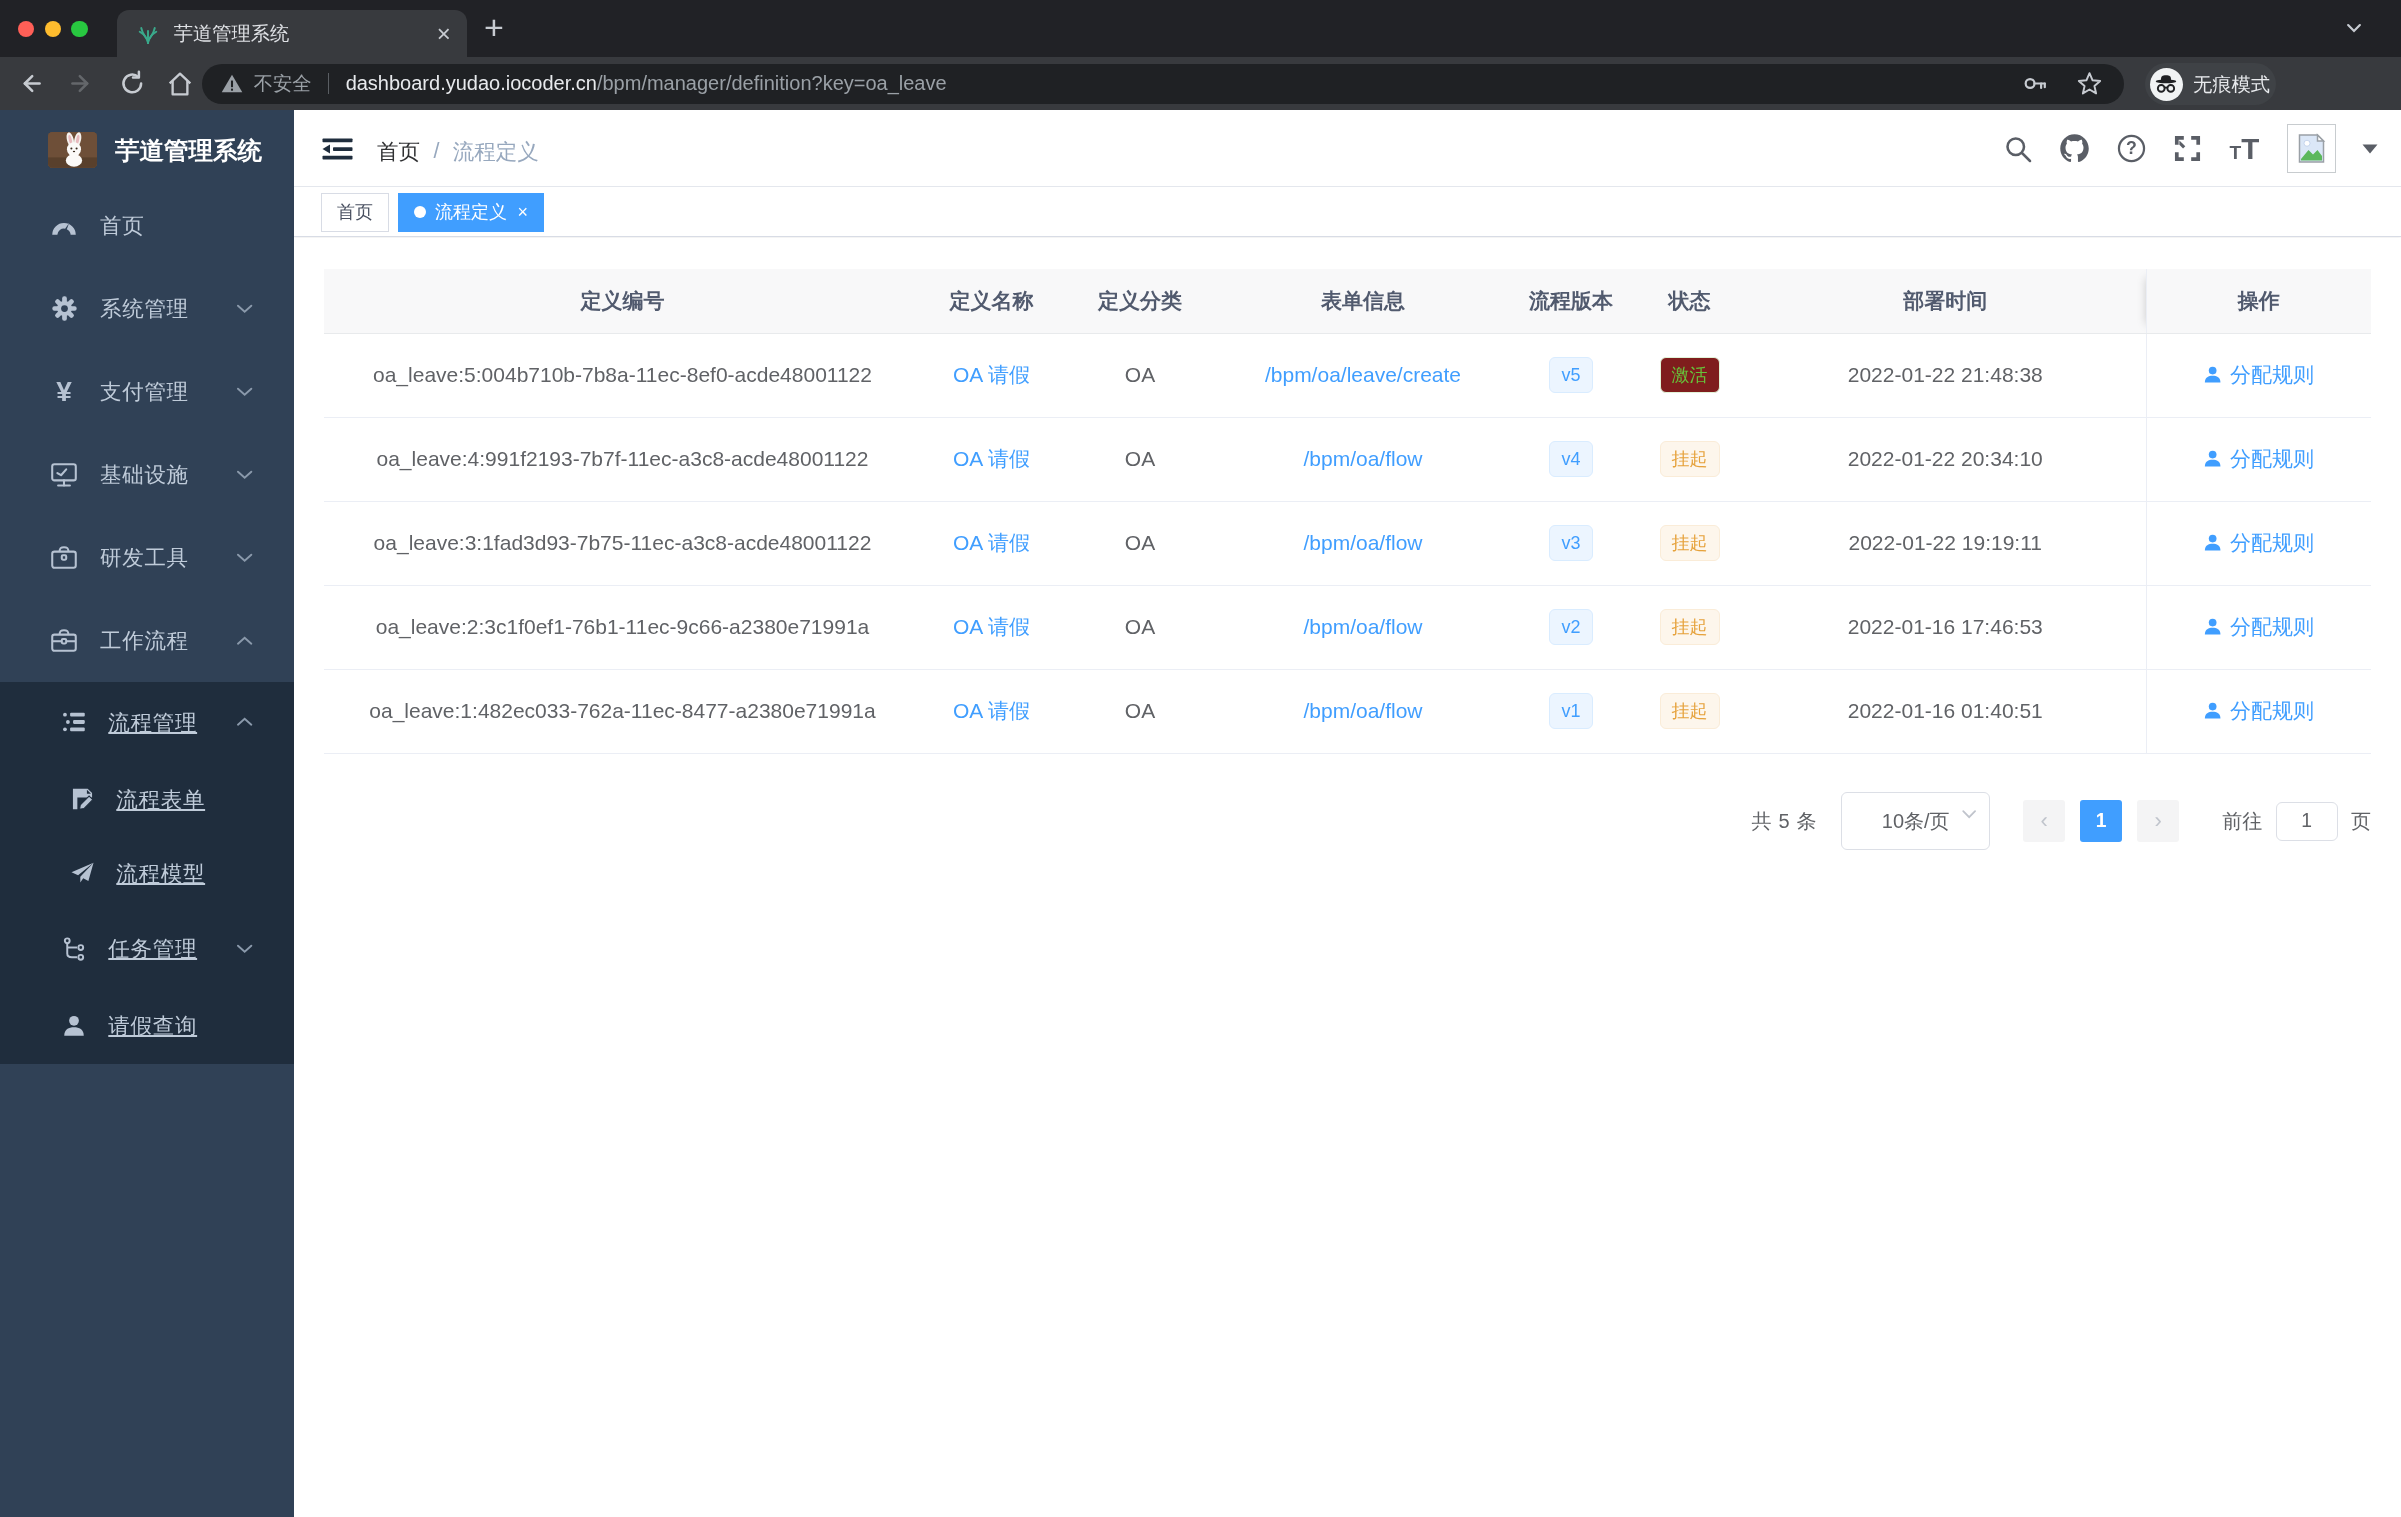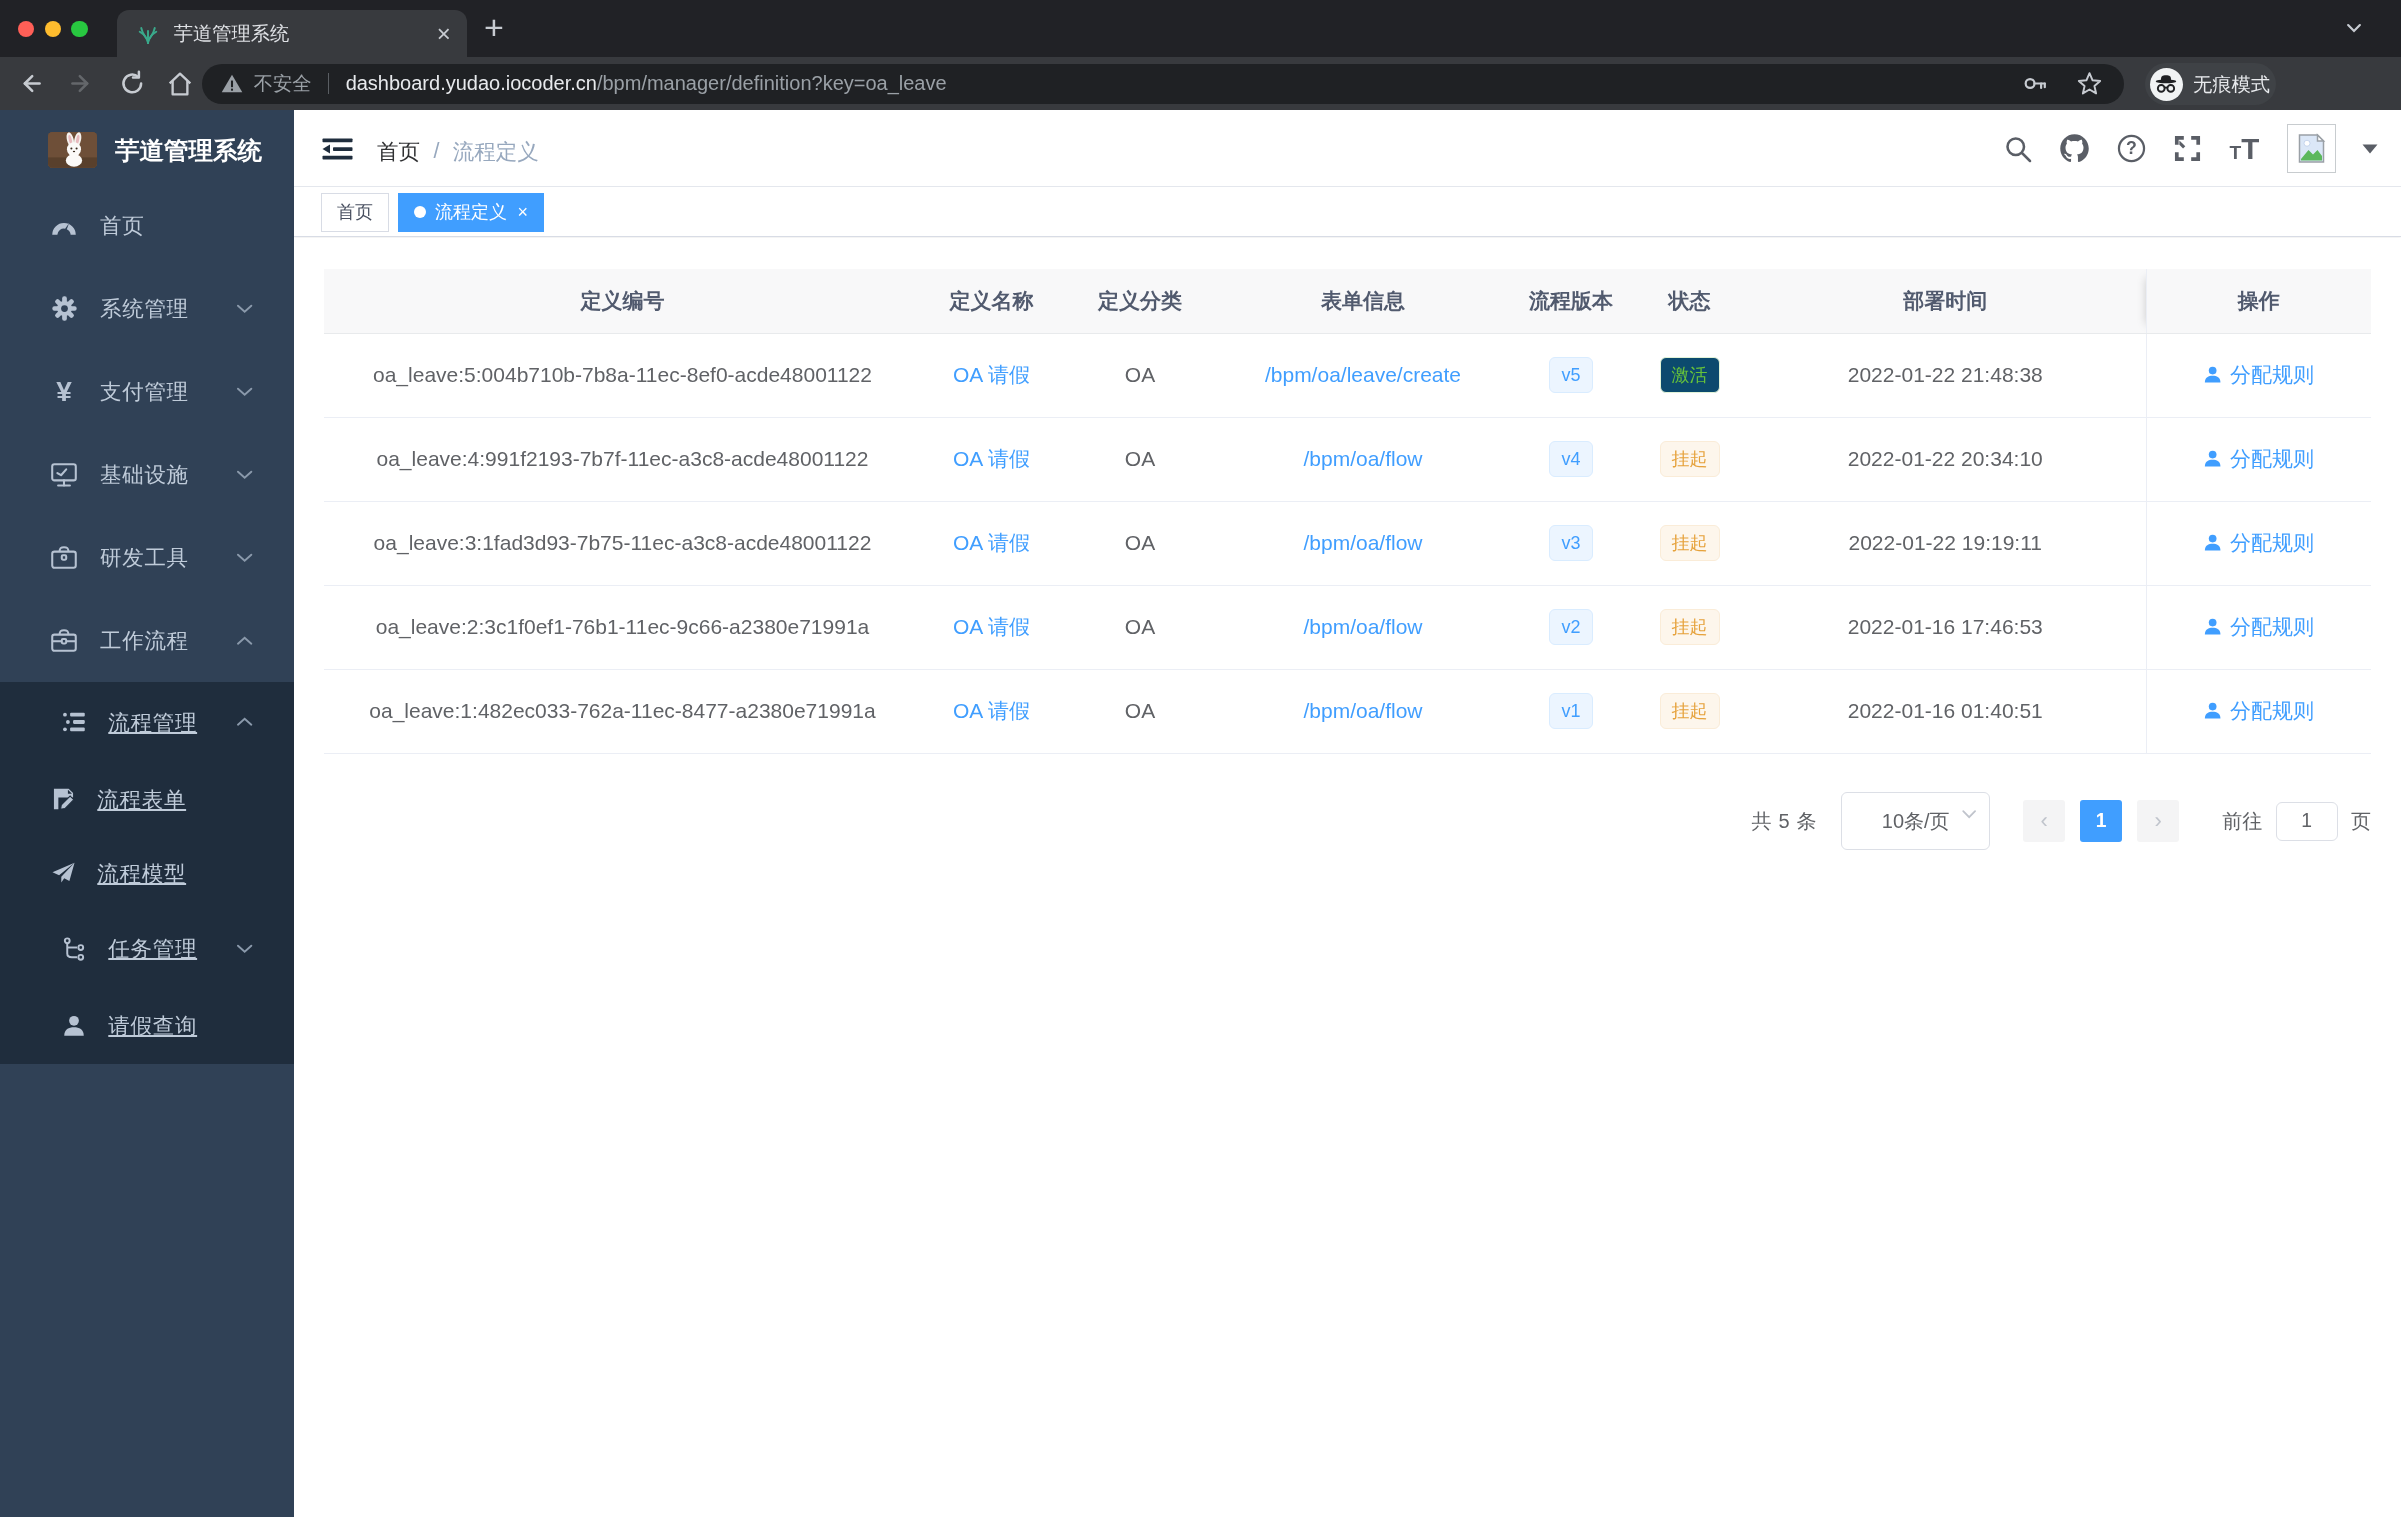--- a/index.html
+++ b/index.html
@@ -54,21 +54,21 @@
   .logo-row { height:80px; display:flex; align-items:center; padding-left:48px; }
   .logo-img { width:49px; height:36px; border-radius:4.5px; background:#6e4f38; overflow:hidden; flex:none; }
   .logo-title { color:#ffffff; font-size:24.5px; font-weight:700; margin-left:18px; white-space:nowrap; }
   .menu { position:absolute; top:74px; left:0; right:0; }
   .mi { height:83px; display:flex; align-items:center; padding-left:49px; font-size:21.5px; }
   .mi .ic { width:30px; display:flex; justify-content:center; flex:none; }
   .mi .lbl { margin-left:21px; flex:1; letter-spacing:0.7px; }
   .mi .chev { margin-right:40px; color:#8a99ab; }
   .submenu { background:#1f2d3d;text-decoration:underline; }
   .smi { height:77px; display:flex; align-items:center; padding-left:59px; font-size:21.5px; }
-  .smi.child { padding-left:48px; height:74px; }
+  .smi.child { padding-left:67px; height:74px; }
   .smi .ic { width:30px; display:flex; justify-content:center; flex:none; }
   .smi .lbl { margin-left:19.3px; flex:1; letter-spacing:0.7px; }
   .smi .chev { margin-right:40px; color:#8a99ab; }
 
   
   .main { position:absolute; left:294px; top:0; right:0; bottom:0; background:#ffffff; }
   .navbar { position:absolute; top:0; left:0; right:0; height:77px; background:#fff; border-bottom:0.7px solid #e4e7ed; }
   .hamburger { position:absolute; left:27px; top:24px; }
   .breadcrumb { position:absolute; left:83px; top:27px; display:flex; align-items:center; font-size:21.5px; }
   .bc-home { color:#303133; }
@@ -92,21 +92,21 @@
   
   table.grid { position:absolute; left:30px; top:31px; width:2047px; border-collapse:collapse; table-layout:fixed; }
   .grid th { height:64px; background:#f8f8f9; color:#515a6e; font-size:21px; font-weight:700;
              text-align:center; border-bottom:0.7px solid #e8eaec; }
   .grid td { height:84px; text-align:center; font-size:21px; color:#606266; border-bottom:0.7px solid #ebeef5;
              background:#fff; overflow:hidden; white-space:nowrap; }
   .grid .fixedcol { border-left:0.7px solid #ebeef5; box-shadow:-9px 0 9px -9px rgba(0,0,0,.18); }
   .link { color:#409eff; text-decoration:none; cursor:pointer; }
   .badge { display:inline-block; padding:8.2px 11px; border-radius:6px; font-size:18px; line-height:1; }
   .badge.version { background:#ecf5ff; border:0.7px solid #d9ecff; color:#409eff; }
-  .badge.success { background:#0c4a6e; border:0.7px solid #e1f3d8; color:#67c23a; }
+  .badge.success { background:#7f1d1d; border:0.7px solid #e1f3d8; color:#67c23a; }
   .badge.warning { background:#fdf6ec; border:0.7px solid #faecd8; color:#e6a23c; }
   .action-link { color:#409eff; display:inline-flex; align-items:center; gap:7.4px; font-size:21px; cursor:pointer; }
 
   
   .pagination { position:absolute; top:562px; right:30px; height:42px; display:flex; align-items:center;
                 font-size:20px; color:#606266; }
   .pg-total { margin-right:24px; letter-spacing:0.7px; }
   .pg-select { width:149px; height:58px; border:0.7px solid #dcdfe6; border-radius:6px; position:relative;
                display:flex; align-items:center; justify-content:center; color:#606266; margin-right:33px; background:#fff; }
   .pg-select .sel-caret { position:absolute; right:12px; top:16.3px; color:#c0c4cc; }

